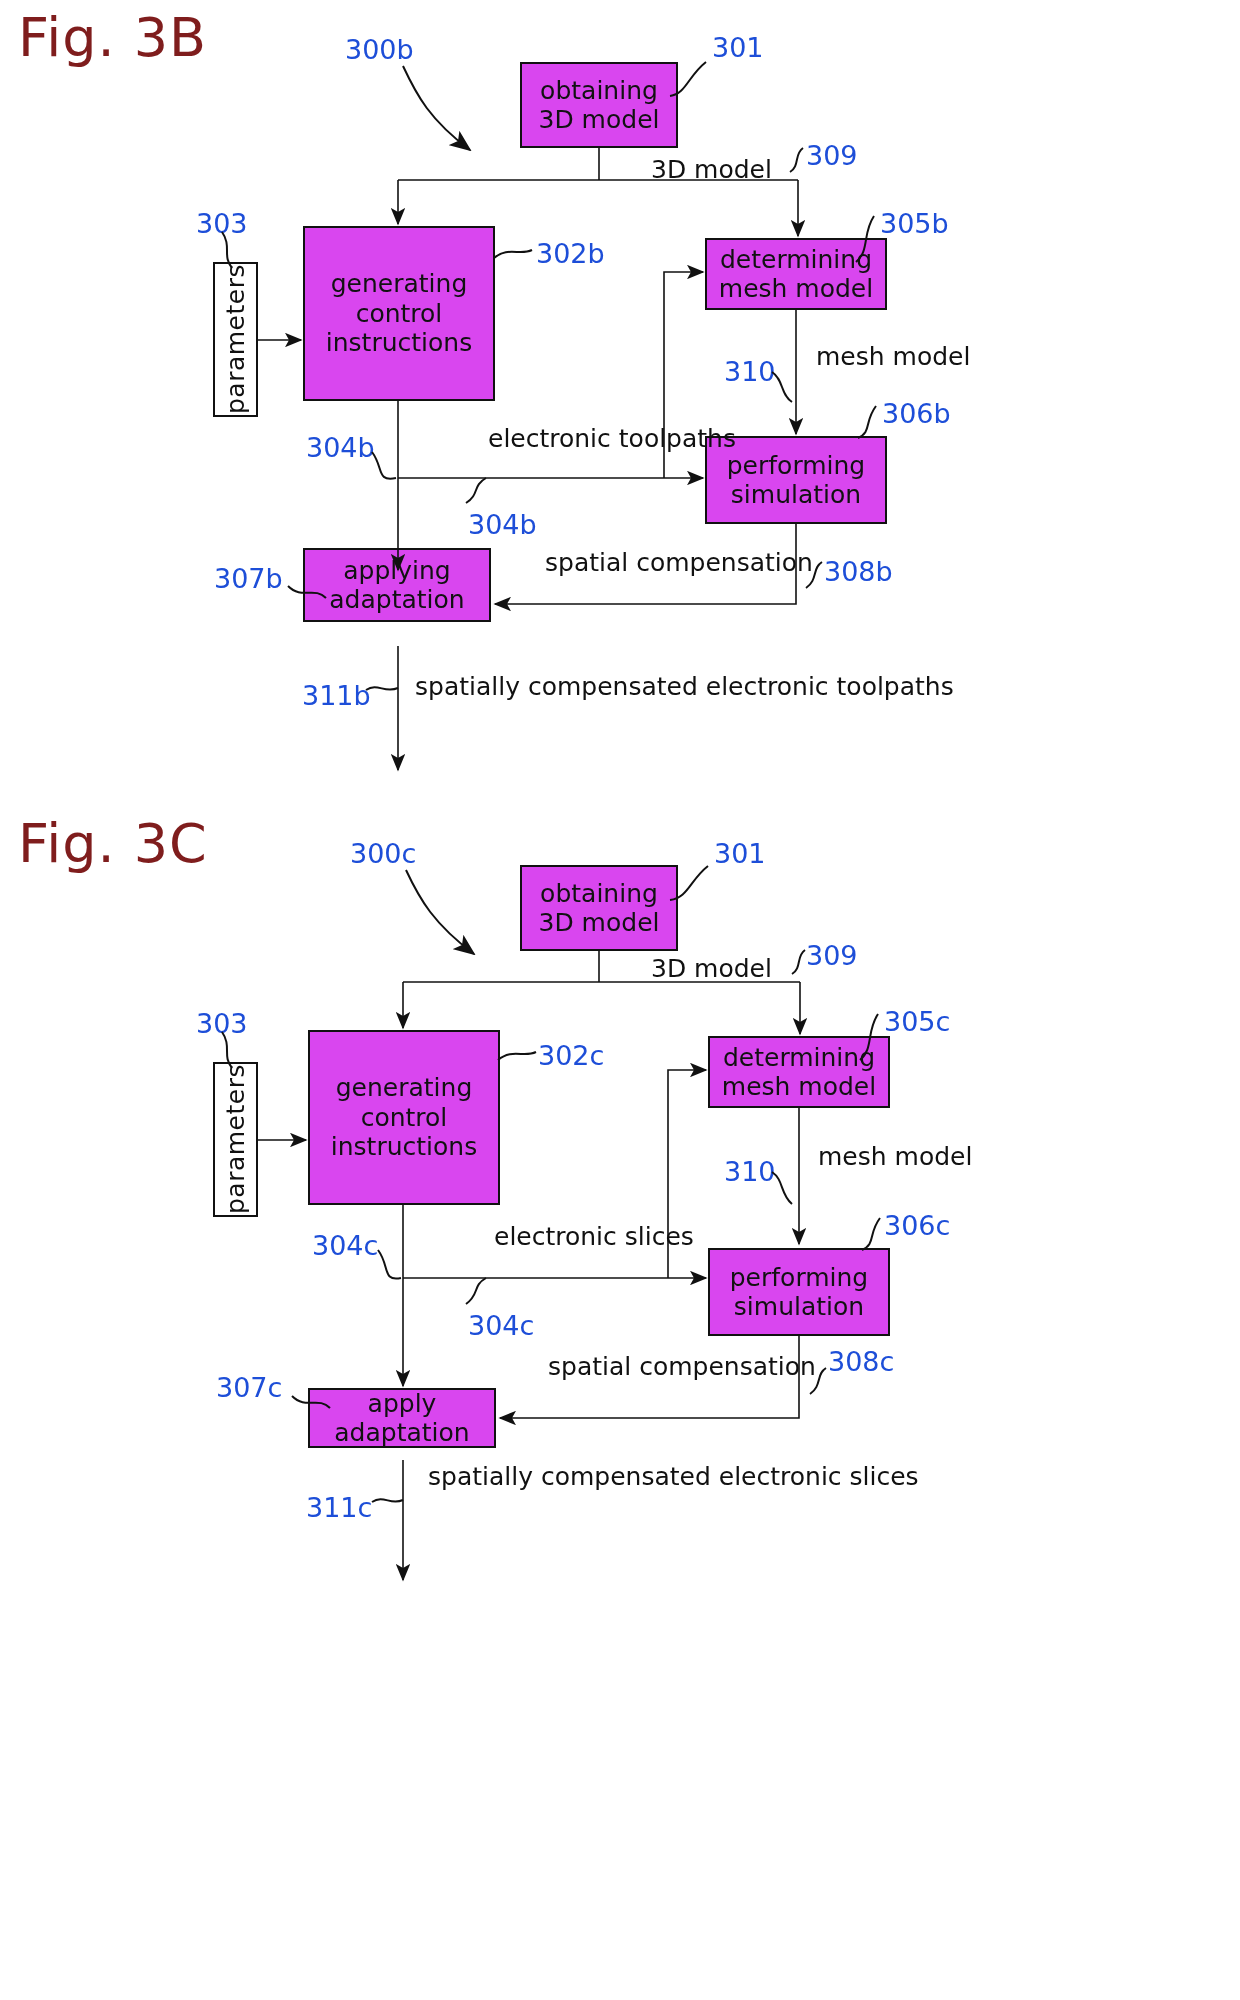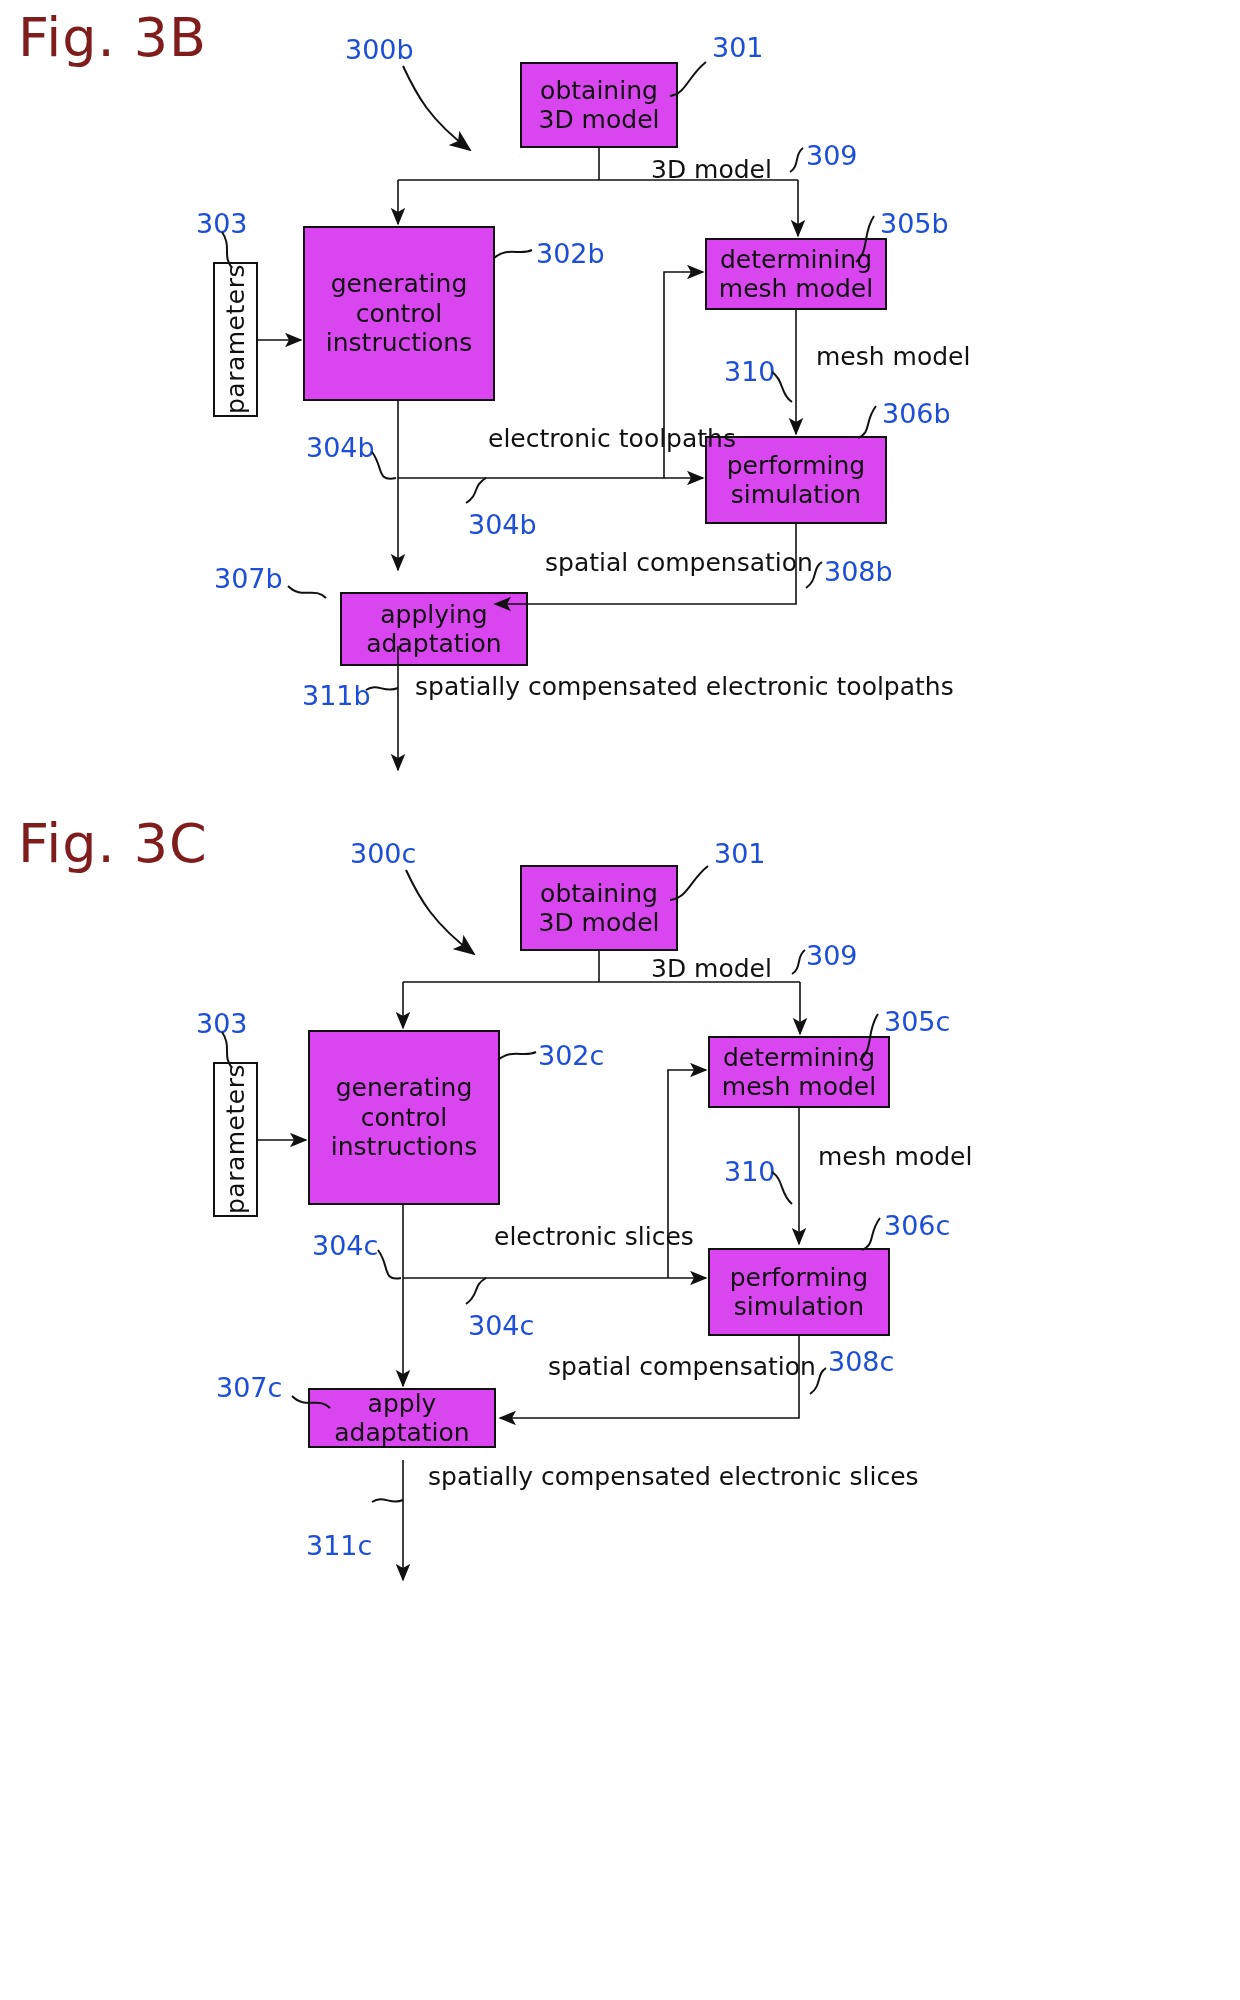--- a/index.html
+++ b/index.html
@@ -69,21 +69,21 @@
   <div class="ref" style="left:882px;top:398px;">306b</div>
 
   <div class="ref" style="left:306px;top:432px;">304b</div>
   <div class="edgelbl ctr" style="left:488px;top:424px;width:180px;">
     <span>electronic</span>
     <span>toolpaths</span>
   </div>
   <div class="ref" style="left:468px;top:509px;">304b</div>
 
   <div class="ref" style="left:214px;top:563px;">307b</div>
-  <div class="box" style="left:303px;top:592px;width:188px;height:74px;margin-left:37px;">
+  <div class="box" style="left:303px;top:548px;width:188px;height:74px;">
     <div>
       <span>applying</span>
       <span>adaptation</span>
     </div>
   </div>
 
   <div class="edgelbl ctr" style="left:545px;top:548px;width:248px;">
     <span>spatial</span>
     <span>compensation</span>
   </div>
@@ -161,21 +161,21 @@
       <span>adaptation</span>
     </div>
   </div>
 
   <div class="edgelbl ctr" style="left:548px;top:1352px;width:248px;">
     <span>spatial</span>
     <span>compensation</span>
   </div>
   <div class="ref" style="left:828px;top:1346px;">308c</div>
 
-  <div class="ref" style="left:306px;top:1492px;margin-top:38px;">311c</div>
+  <div class="ref" style="left:306px;top:1492px;">311c</div>
   <div class="edgelbl" style="left:428px;top:1462px;">
     <span>spatially</span>
     <span>compensated</span>
     <span>electronic slices</span>
   </div>
 </div>
 
 <svg class="lines" viewBox="0 0 1240 2000">
   <defs>
     <marker id="ah" markerWidth="11" markerHeight="9" refX="10" refY="4.5" orient="auto">

